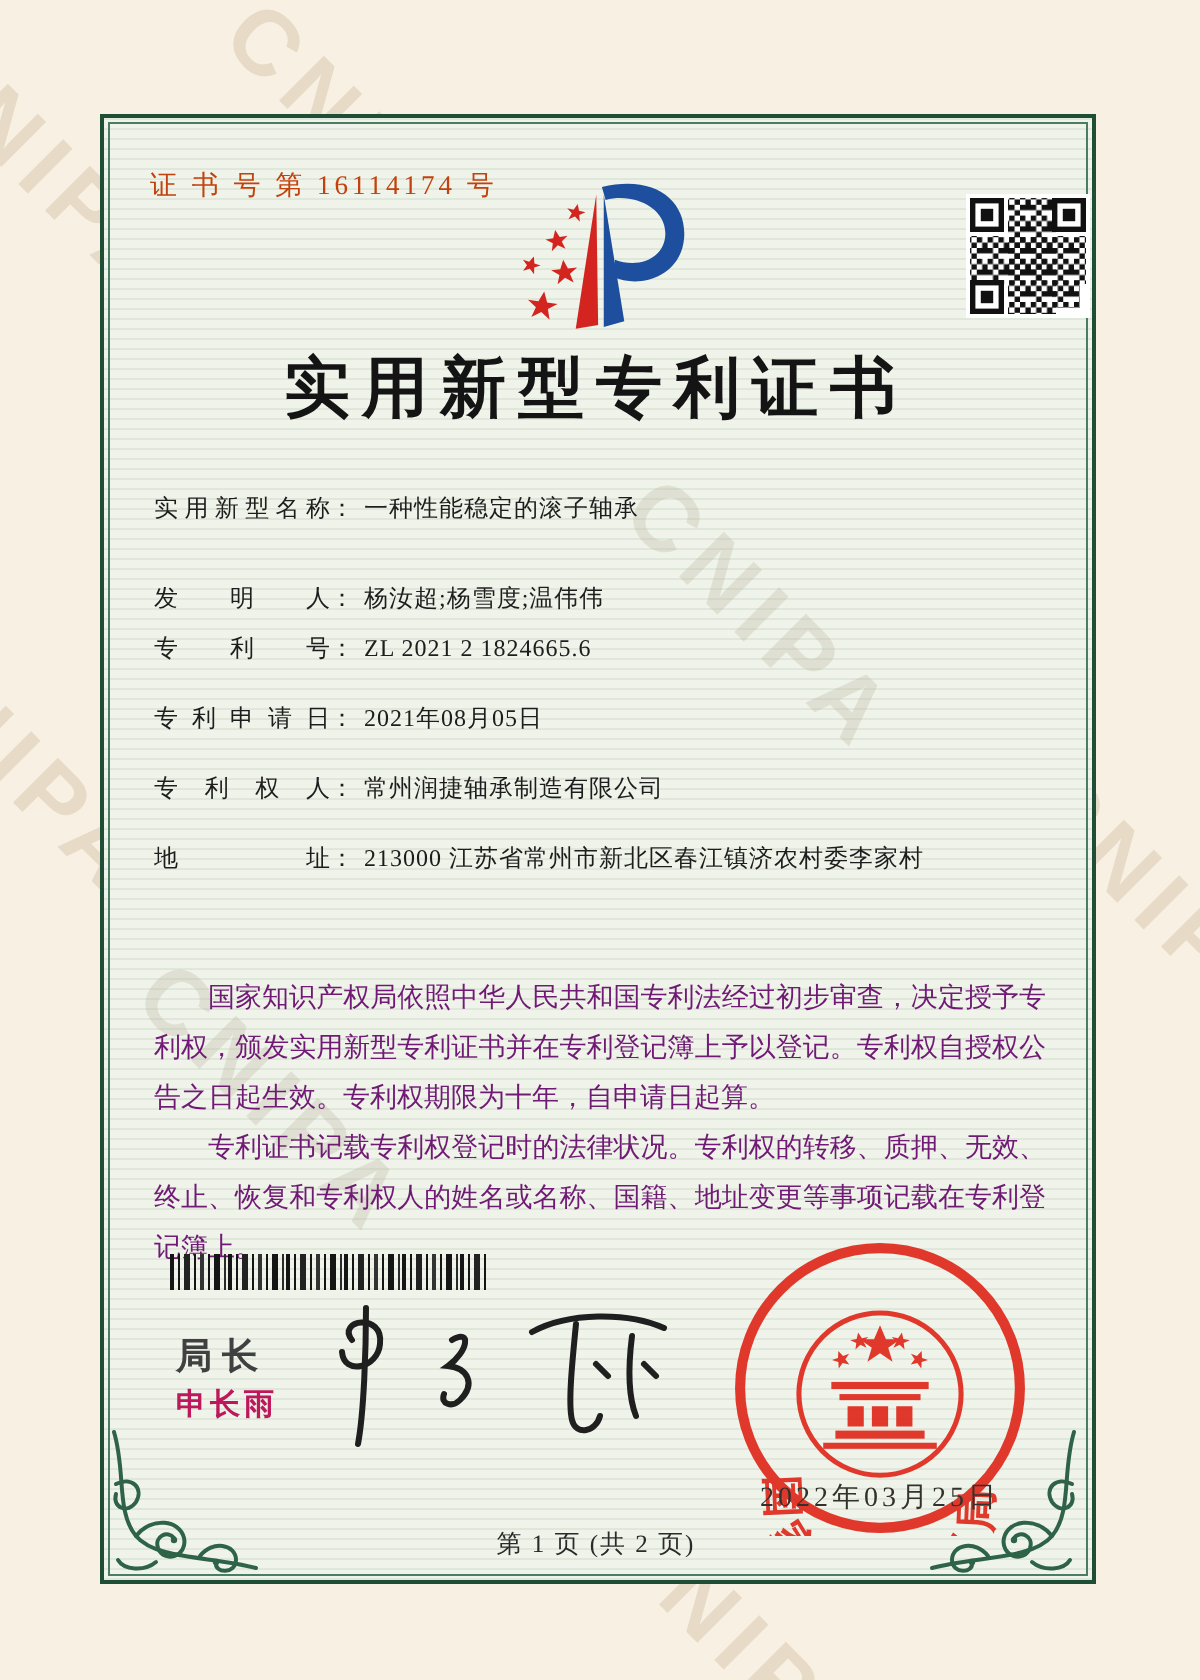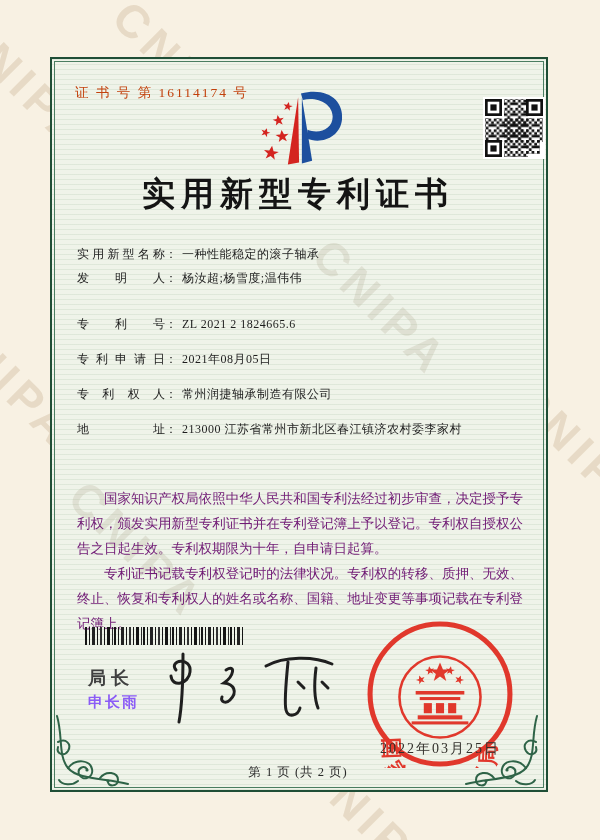--- a/index.html
+++ b/index.html
@@ -31,21 +31,21 @@
 
   .paras{position:absolute;left:77px;top:487px;width:446px;font-size:13.5px;line-height:1.85;
       color:#701a75;text-align:justify;}
   .paras p{margin:0;text-indent:2em;}
 
   .barcode{position:absolute;left:85px;top:627px;}
 
   .sig-title{position:absolute;left:88px;top:666px;font-family:"Liberation Sans", sans-serif;
       font-size:18px;font-weight:600;letter-spacing:5px;color:#404040;}
   .sig-name{position:absolute;left:88px;top:693px;font-family:"Liberation Sans", sans-serif;
-      font-size:15px;font-weight:600;letter-spacing:2px;color:#8b5cf6;}
+      font-size:15px;font-weight:600;letter-spacing:2px;color:#be185d;}
   .sig-script{position:absolute;left:138px;top:648px;}
 
   .seal{position:absolute;left:366px;top:620px;opacity:0.93;}
   .seal-date{position:absolute;left:358px;top:740px;width:164px;text-align:center;
       font-size:14px;color:#33312c;letter-spacing:2px;}
 
   .page-info{position:absolute;left:50px;top:764px;width:496px;text-align:center;
       font-size:12.5px;color:#2a2a2a;letter-spacing:1px;}
   .cont-note{position:absolute;left:0;top:798px;width:600px;text-align:center;
       font-size:13.5px;color:#24231f;letter-spacing:2px;}
@@ -146,21 +146,21 @@
     <rect x="4.7" y="45.7" width="11.6" height="11.6" fill="#fff"></rect>
     <rect x="7.4" y="48.4" width="6.2" height="6.2" fill="#111"></rect>
     <rect x="43" y="43" width="14" height="14" fill="url(#qrpat)"></rect>
   </svg>
 
   <div class="title">实用新型专利证书</div>
 
   <div class="frow" style="top:246px">
     <span class="flabel">实用新型名称</span><span>：</span><span class="fvalue">一种性能稳定的滚子轴承</span>
   </div>
-  <div class="frow" style="top:270px">
+  <div class="frow" style="top:291px">
     <span class="flabel">发明人</span><span>：</span><span class="fvalue">杨汝超;杨雪度;温伟伟</span>
   </div>
   <div class="frow" style="top:316px">
     <span class="flabel">专利号</span><span>：</span><span class="fvalue">ZL 2021 2 1824665.6</span>
   </div>
   <div class="frow" style="top:351px">
     <span class="flabel">专利申请日</span><span>：</span><span class="fvalue">2021年08月05日</span>
   </div>
   <div class="frow" style="top:386px">
     <span class="flabel">专利权人</span><span>：</span><span class="fvalue">常州润捷轴承制造有限公司</span>

